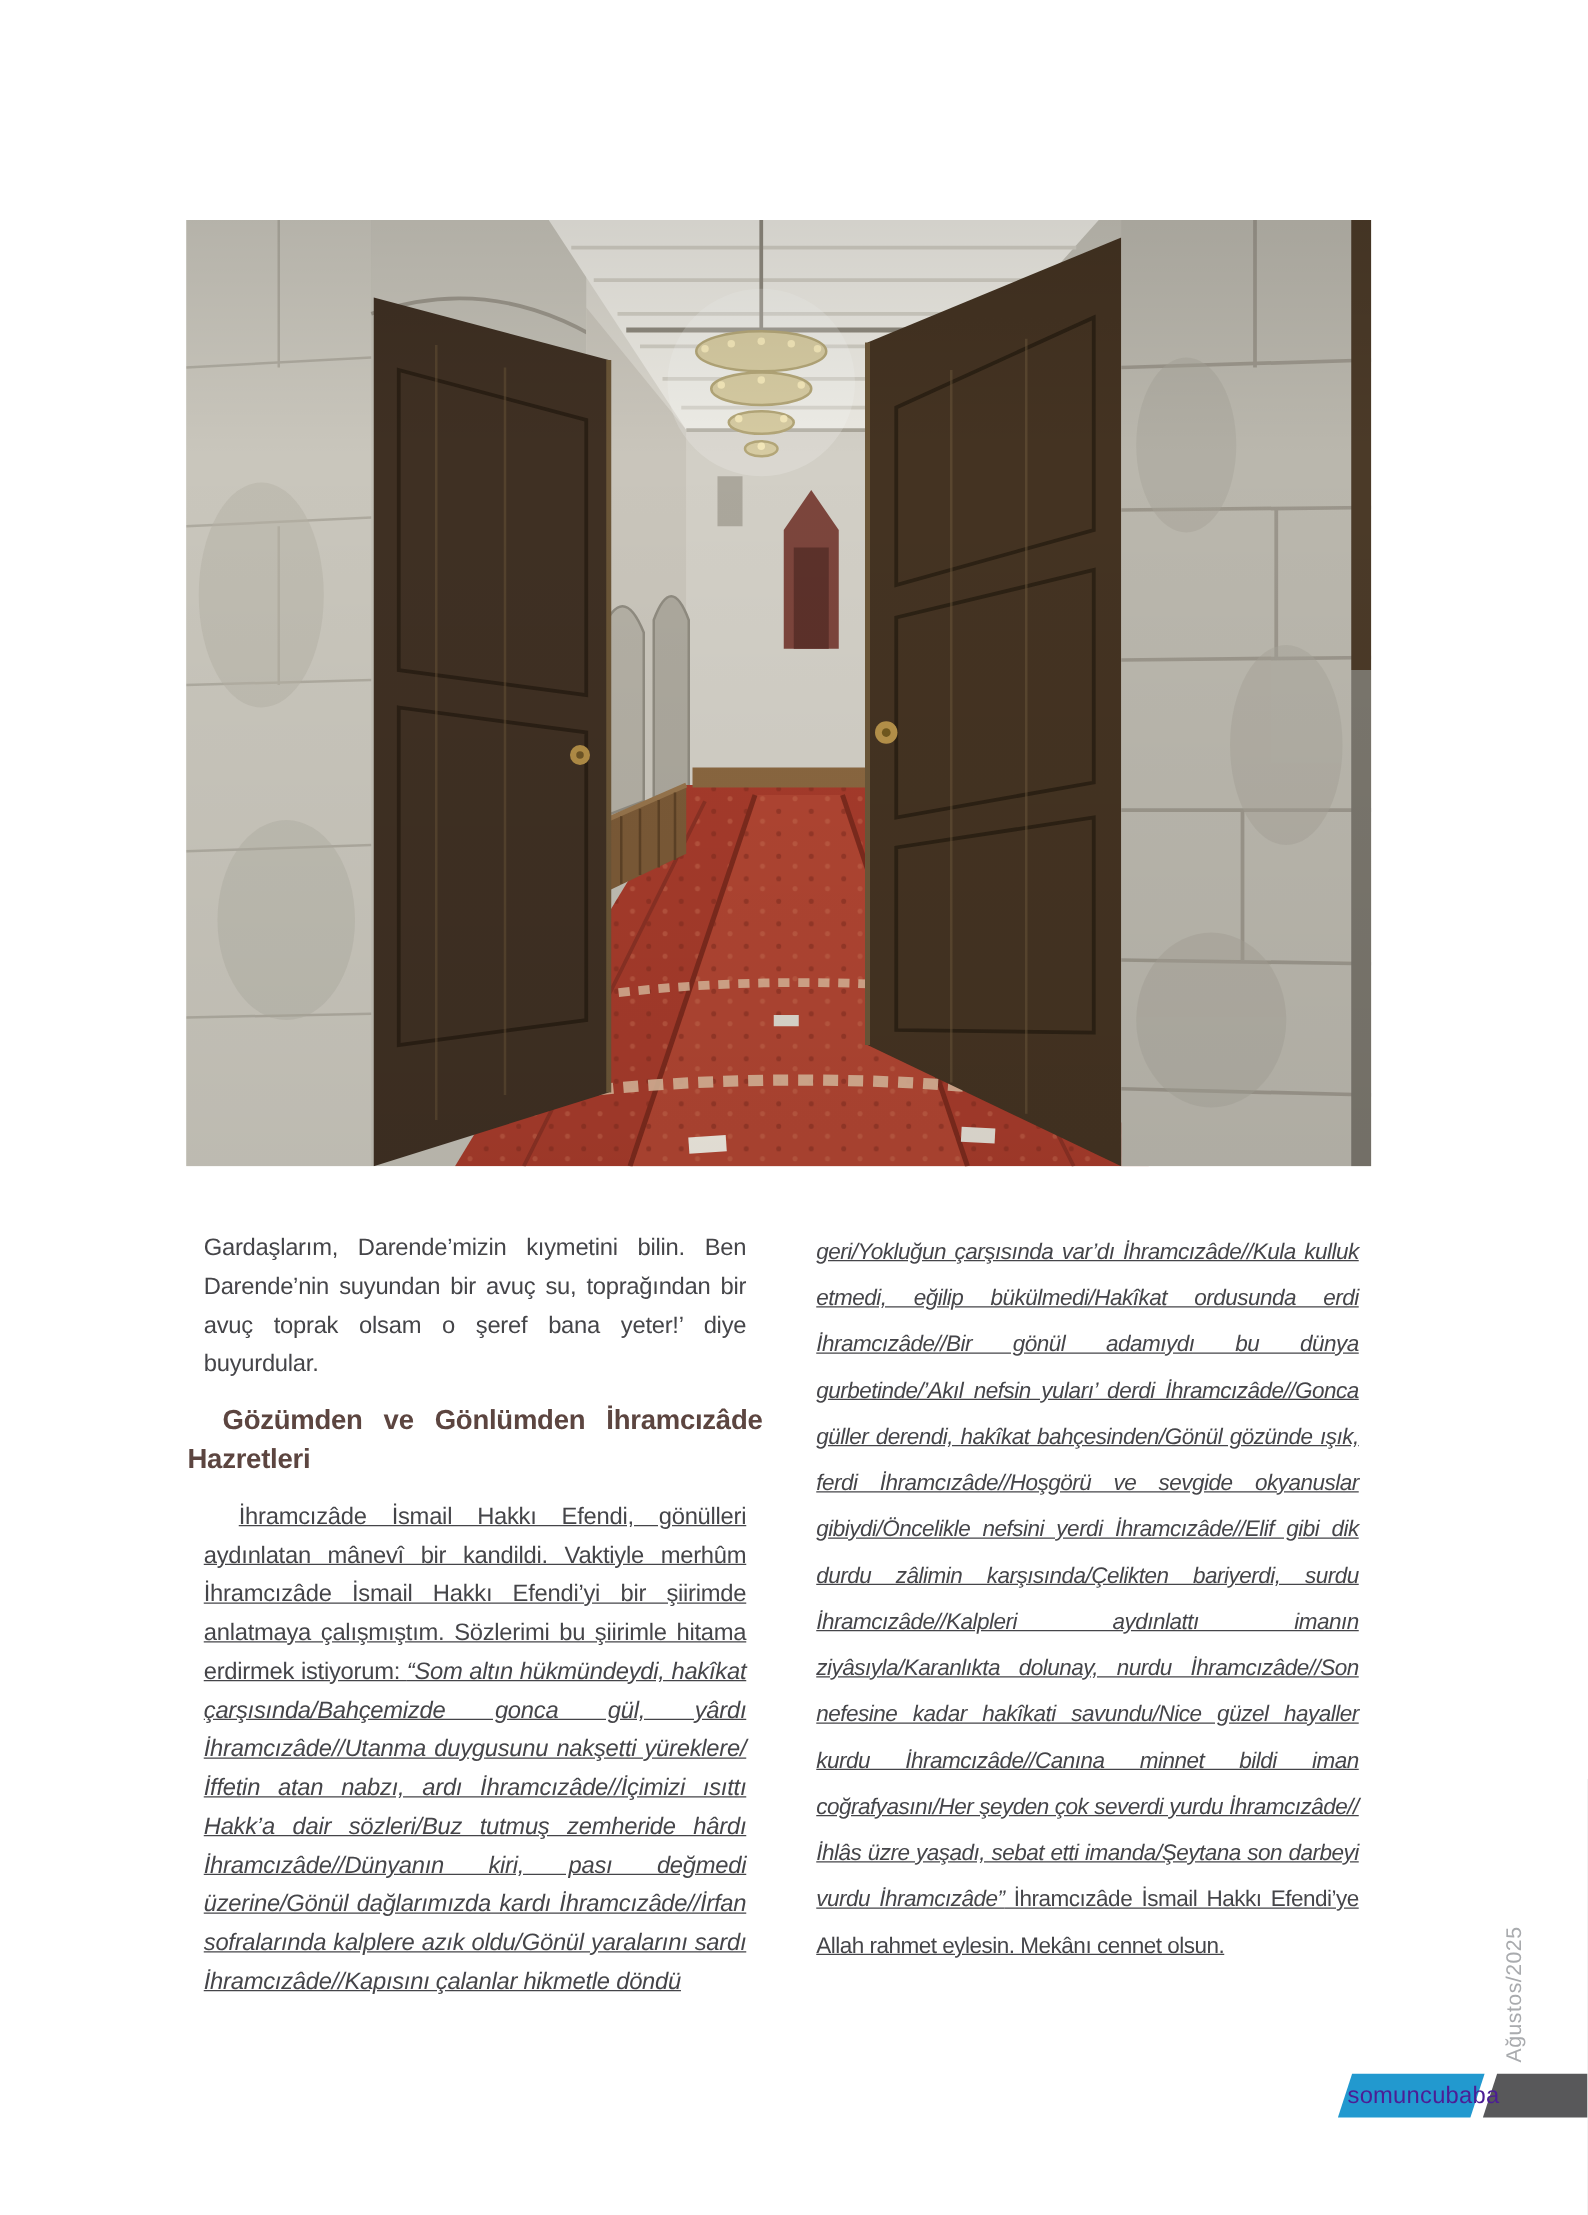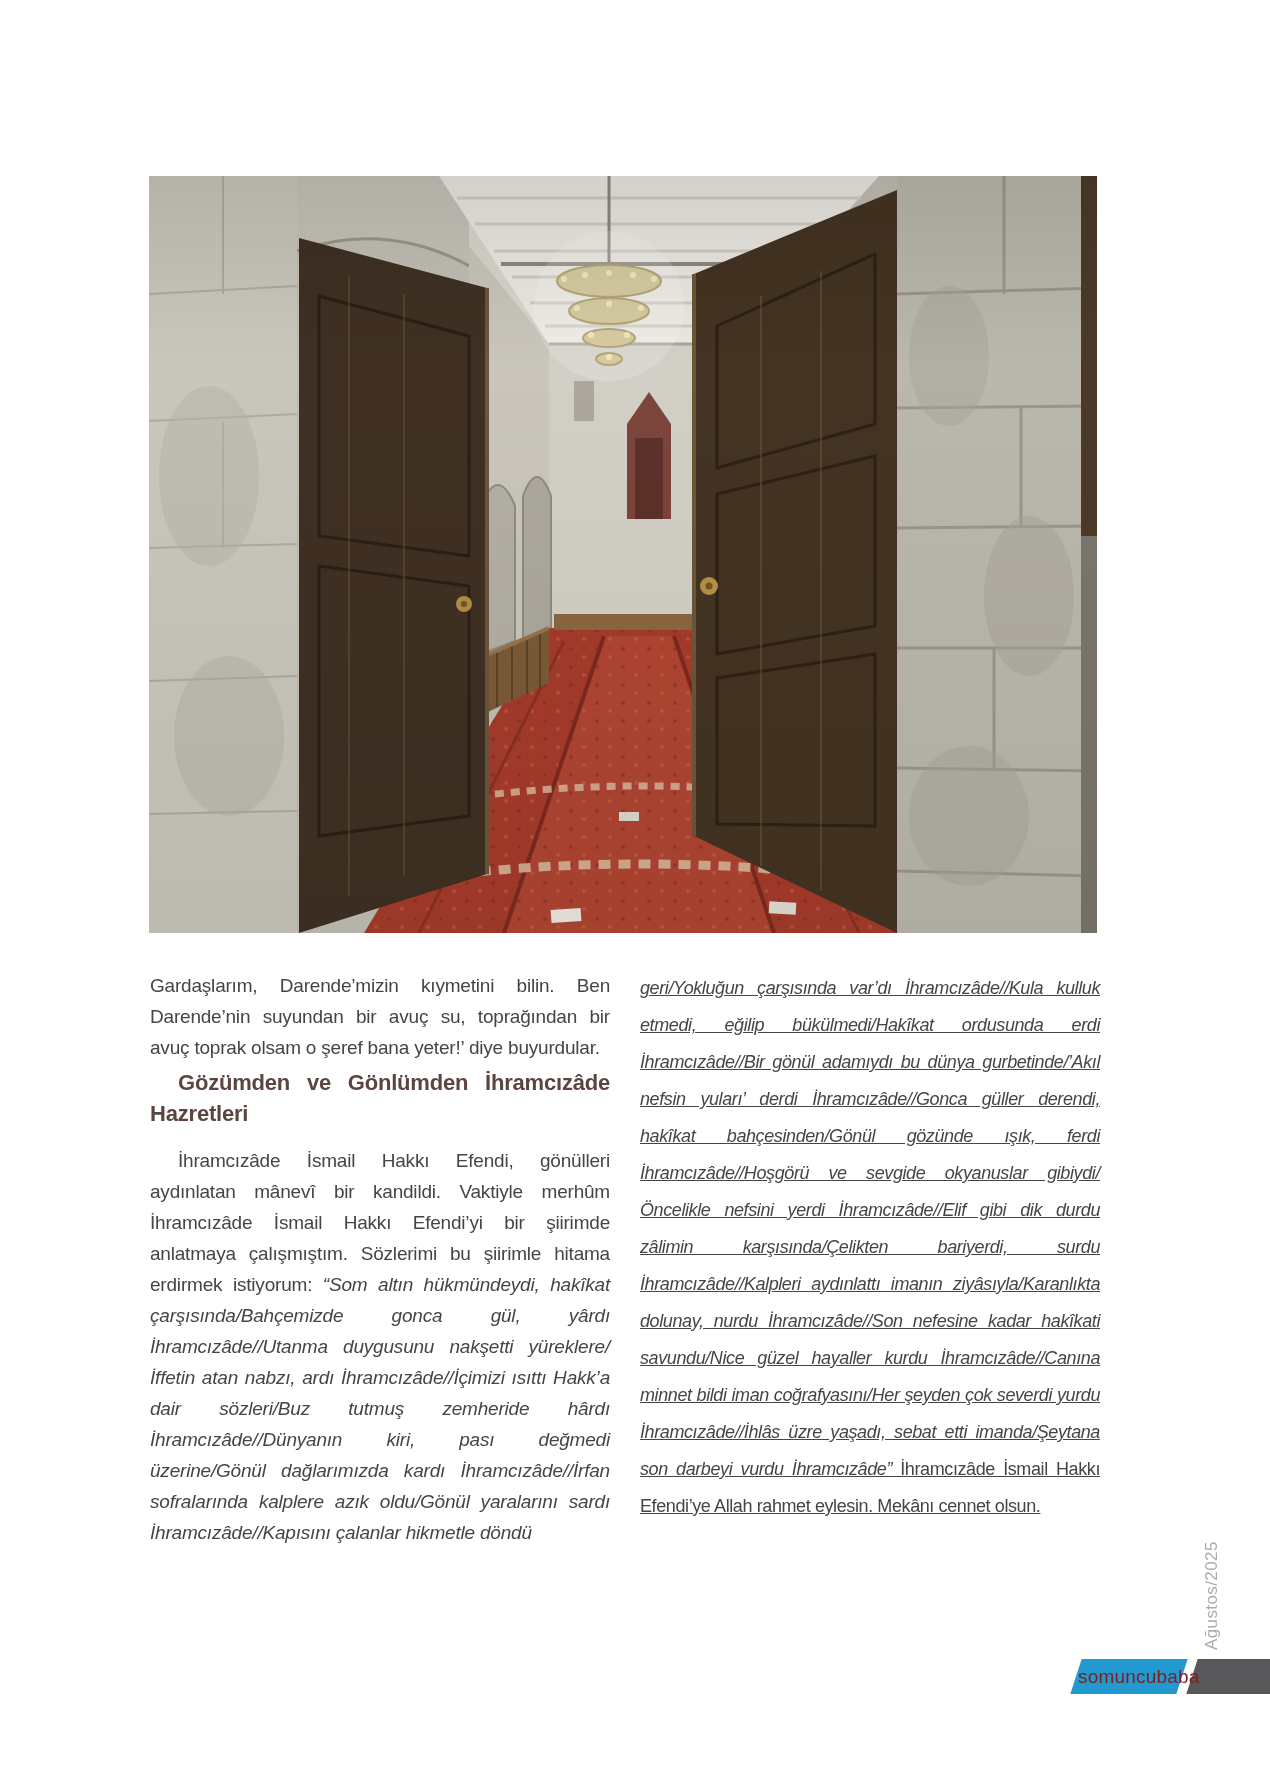--- a/index.html
+++ b/index.html
@@ -11,45 +11,45 @@
   
   .photo { position:absolute; left:149px; top:176px; width:948px; height:757px; }
   .photo svg { display:block; width:100%; height:100%; }
 
   
   .columns {
     position:absolute; left:150px; top:970px; width:950px;
     display:flex; gap:30px; color:#454549;
   }
   .col { flex:1; text-align:justify; }
-  .col p { margin:0; }
+  .col p { margin:13px; }
   .col-left  { font-size:19px;   line-height:31px; letter-spacing:-0.2px; }
   .col-right { font-size:18px;   line-height:37px; letter-spacing:-0.4px;text-decoration:underline; }
   .para-first { margin-bottom:14px; }
   .heading {
     font-size:22px; line-height:31px; font-weight:bold; color:#5c4540;
     margin:4px 0 16px 0; text-indent:28px; text-align:justify;
   }
-  .indent { text-indent:28px; }
+  .indent { text-indent:28px;text-decoration:underline; }
   em { font-style:italic; }
 
   
   .vertical-date {
     position:absolute; left:1202px; top:1650px;
     transform:rotate(-90deg); transform-origin:0 0;
     font-size:17px; color:#a9abae; letter-spacing:0.4px; white-space:nowrap;
   }
 
   
   .plate { position:absolute; top:1659px; height:35px; }
   .plate-blue { left:1076px; width:106px; background:#2299cf; transform:skewX(-18deg); }
   .plate-gray { left:1192px; width:92px;  background:#58585a; transform:skewX(-18deg); }
   .footer-brand {
     position:absolute; left:1078px; top:1666px; width:102px; text-align:center;
-    color:#7f1d1d; font-size:19px; letter-spacing:0.2px;
+    color:#4c1d95; font-size:19px; letter-spacing:0.2px;
   }
   .footer-num {
     position:absolute; left:1198px; top:1592px; width:72px; text-align:center;
     color:#ffffff; font-size:29px;
   }
 </style>
 </head>
 <body>
 
 <div class="page">

